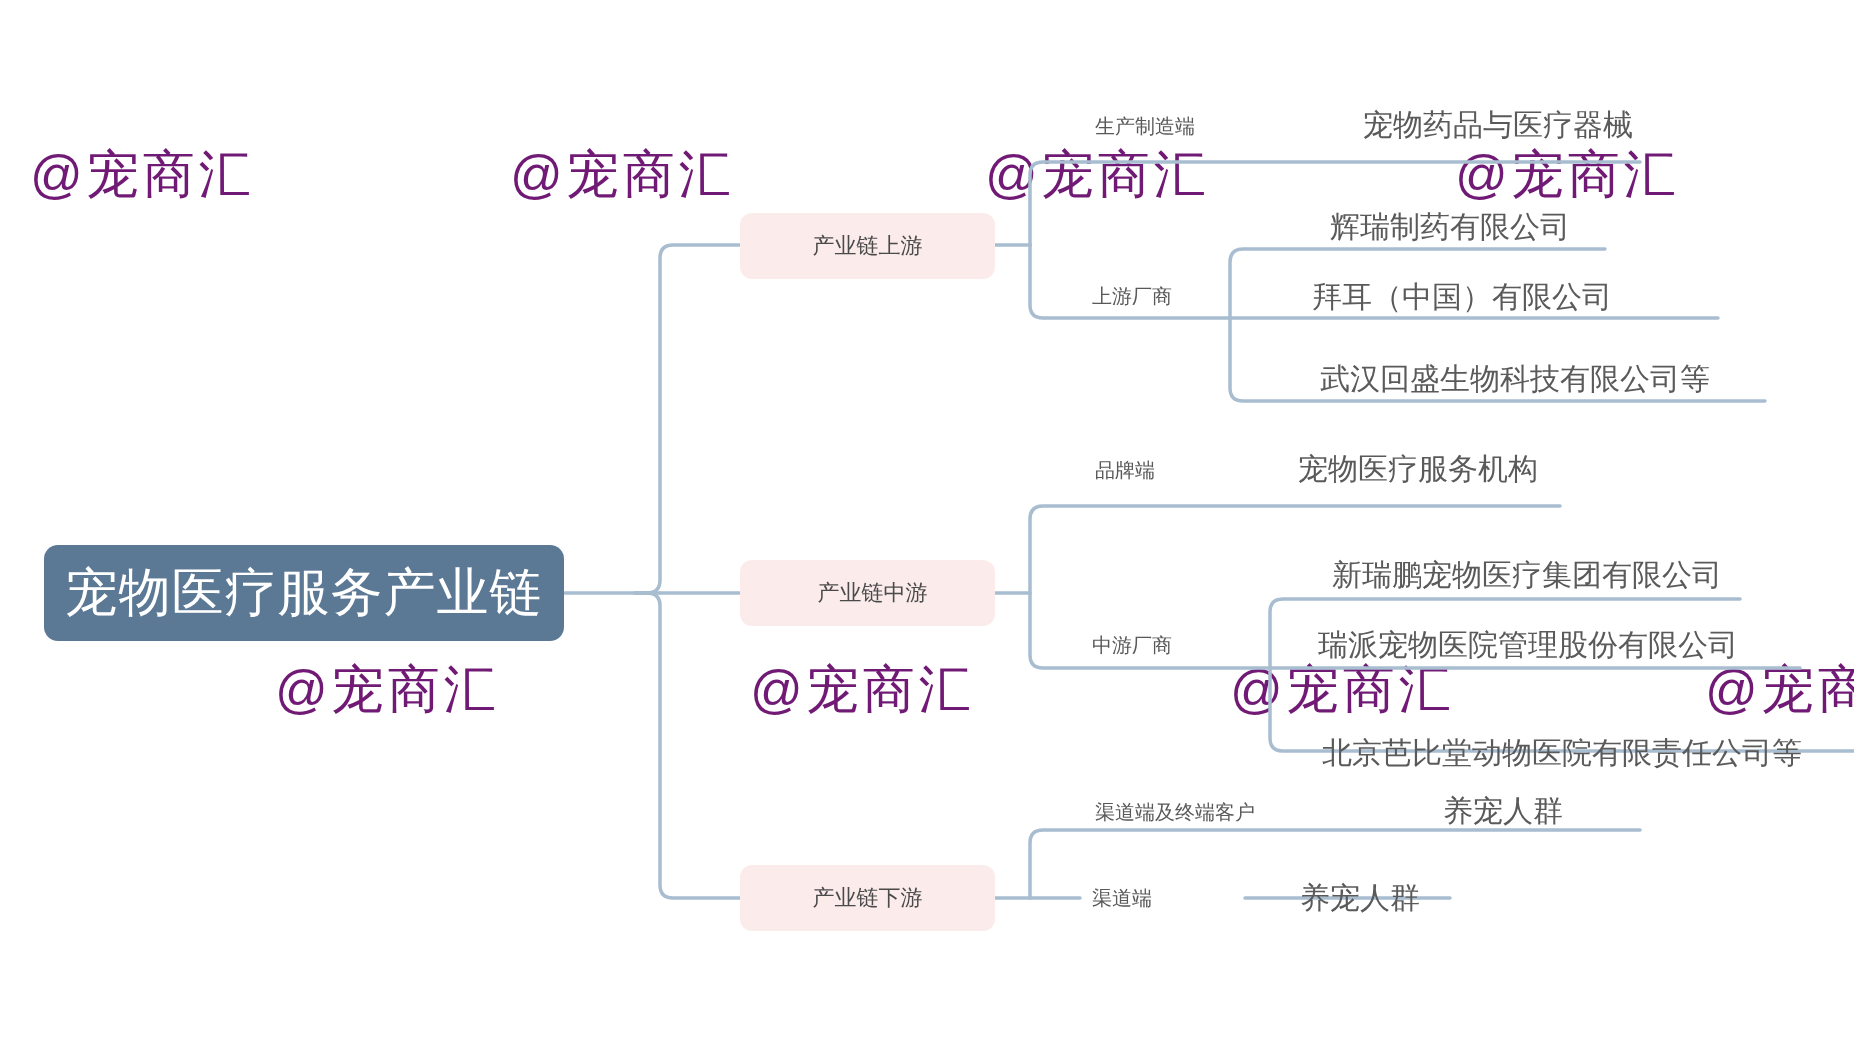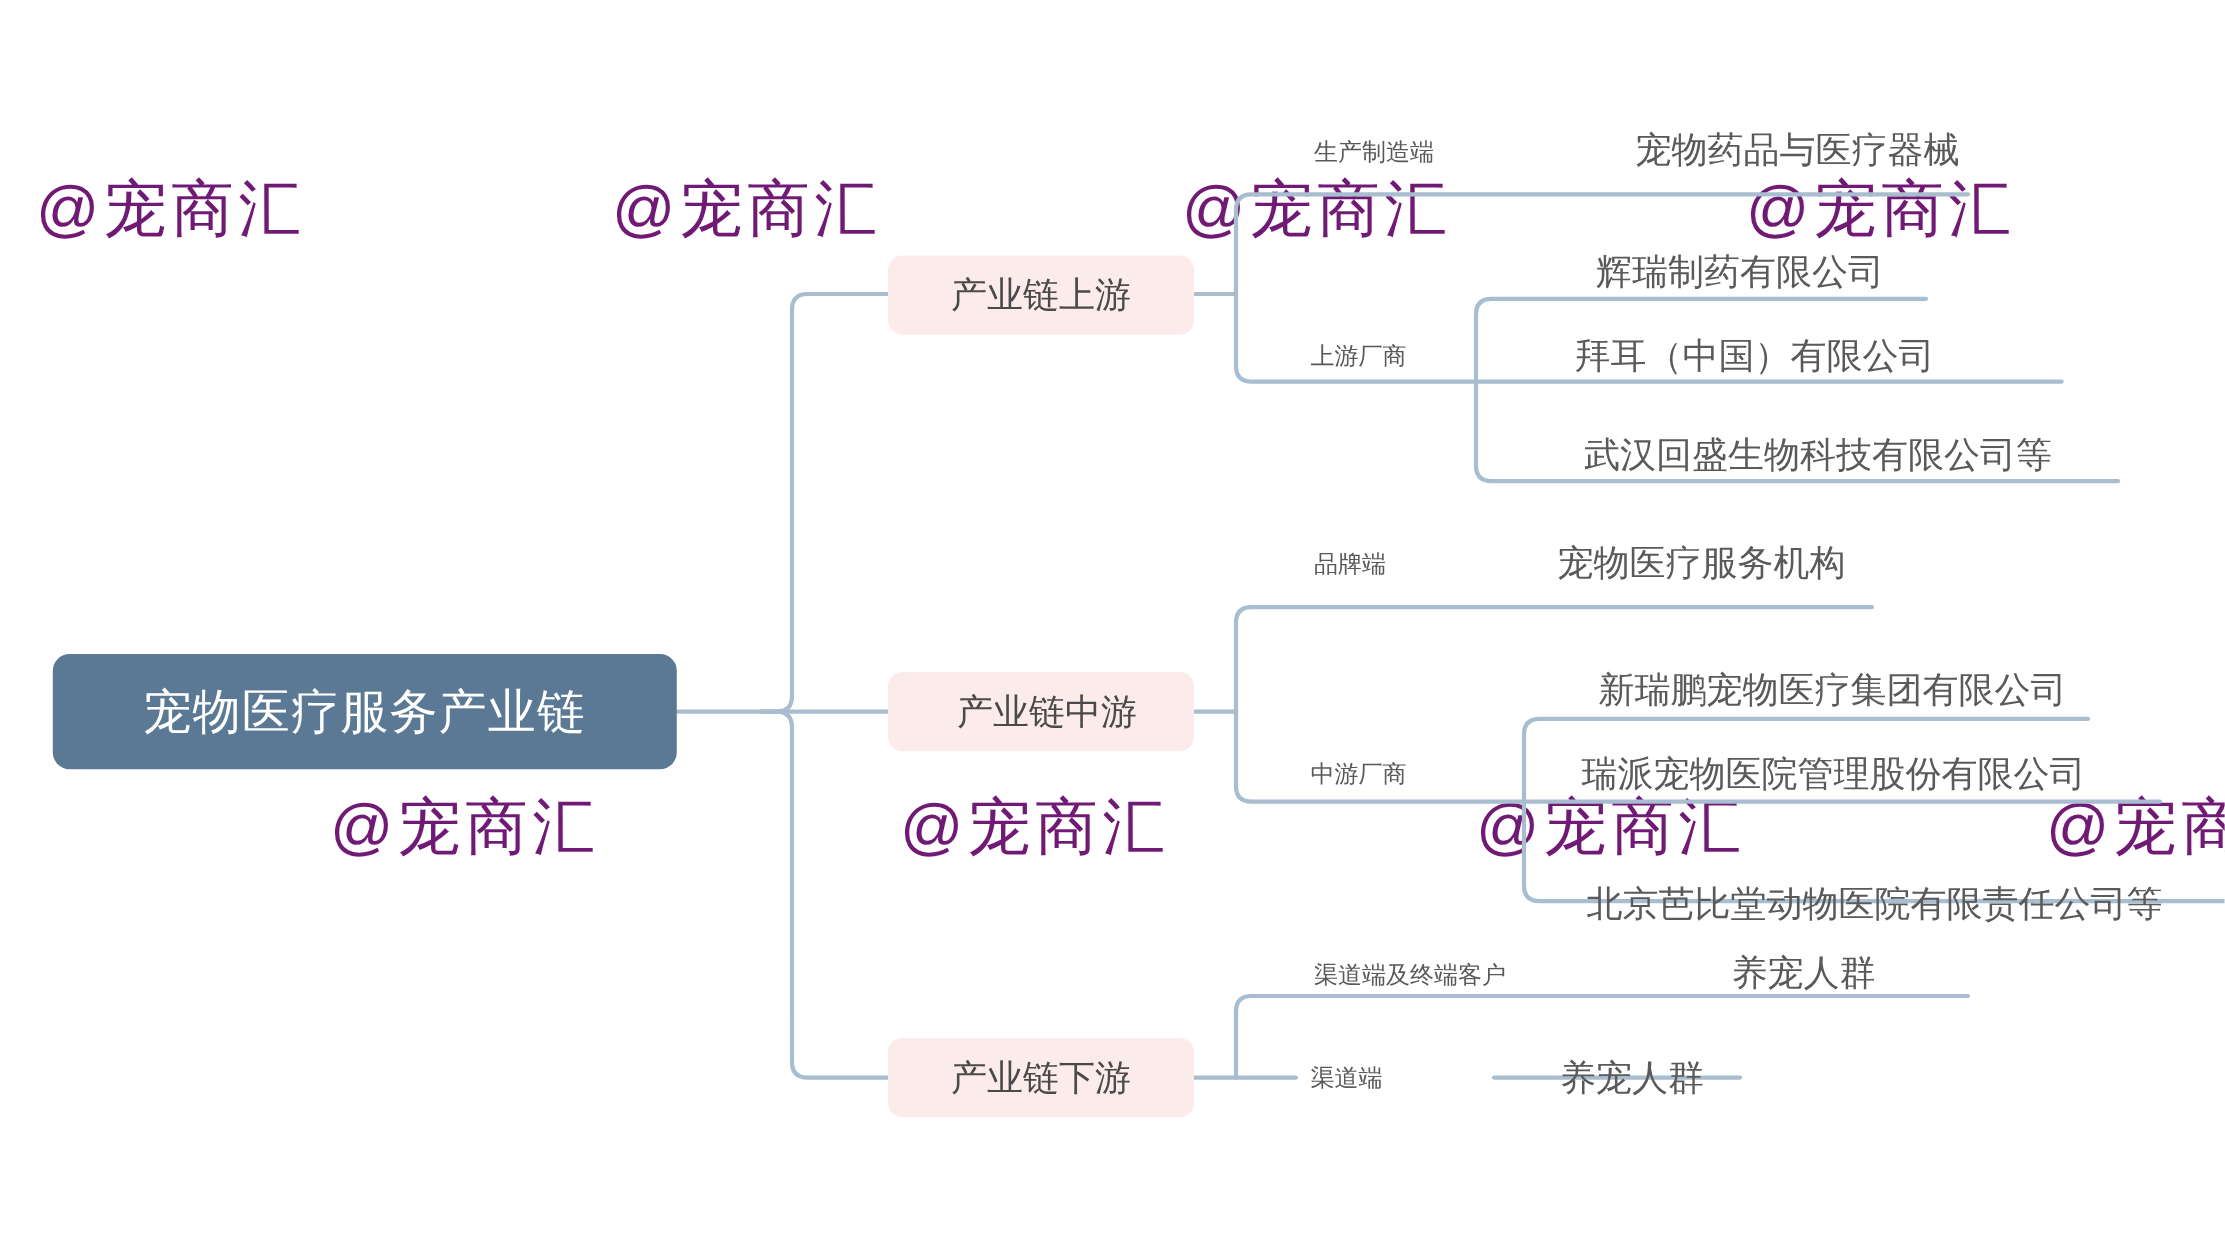--- a/index.html
+++ b/index.html
@@ -44,31 +44,31 @@
     box-sizing: border-box;
     display: flex;
     align-items: center;
     white-space: nowrap;
   }
 
   .root-node {
     background: #5b7894;
     border-radius: 14px;
     color: #ffffff;
-    font-size: 40px;
+    font-size: 52px;
     padding: 0 26px;
     justify-content: center;
     letter-spacing: 1px;
   }
 
   .branch-node {
     background: #fbeceb;
     border-radius: 12px;
     color: #4a4a4a;
-    font-size: 30px;
+    font-size: 22px;
     padding: 0 22px;
     justify-content: center;
   }
 
   .cat-label {
     color: #595959;
     font-size: 20px;
     background: transparent;
   }
 

